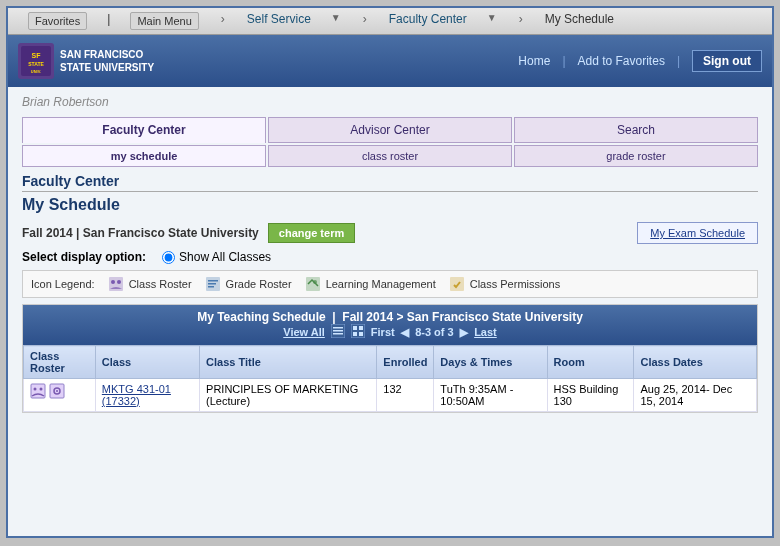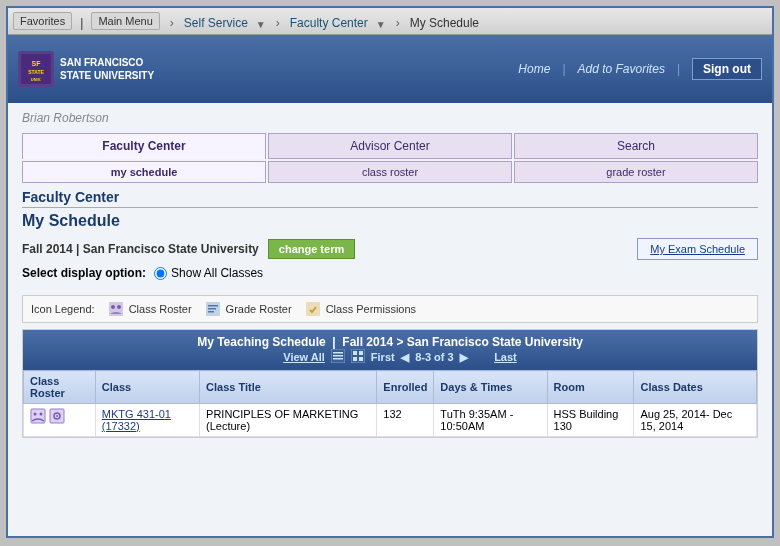--- a/index.html
+++ b/index.html
@@ -16,24 +16,24 @@
       border: 2px solid #4a6fa5;
       background: #fff;
       height: 532px;
       display: flex;
       flex-direction: column;
     }
     
     .top-nav {
       background: linear-gradient(to bottom, #e8e8e8, #d0d0d0);
       border-bottom: 1px solid #999;
-      padding: 4px 5px;
-      display: flex;
-      align-items: flex-end;
-      gap: 8px;
+      padding: 4px 20px;
+      display: flex;
+      align-items: flex-start;
+      gap: 20px;
       font-size: 12px;
       color: #333;
     }
     .top-nav .nav-item {
       color: #1a5276;
       cursor: pointer;
       text-decoration: none;
     }
     .top-nav .separator { color: #666; margin: 0 2px; }
     .top-nav .nav-dropdown {
@@ -45,21 +45,21 @@
       color: #333;
       border-radius: 2px;
     }
     
     .header-bar {
       background: linear-gradient(to bottom, #4a6fa5, #2c4f8a);
       display: flex;
       align-items: center;
       justify-content: space-between;
       padding: 4px 10px;
-      height: 68px;
+      height: 52px;
     }
     .sfsu-logo {
       display: flex;
       align-items: center;
       gap: 6px;
     }
     .sfsu-logo .logo-icon {
       width: 36px;
       height: 36px;
       background: #5a3e8a;
@@ -83,21 +83,20 @@
     .header-actions {
       display: flex;
       align-items: center;
       gap: 12px;
     }
     .header-actions a {
       color: #cce4ff;
       font-size: 12px;
       cursor: pointer;
       text-decoration: none;
-      font-style: italic;
     }
     .header-actions .sign-out-btn {
       background: #2c4f8a;
       border: 1px solid #7a9fd4;
       color: #fff;
       padding: 3px 10px;
       cursor: pointer;
       font-size: 12px;
       font-weight: bold;
     }
@@ -205,22 +204,22 @@
       color: #1a3a8a;
       padding: 4px 12px;
       cursor: pointer;
       font-size: 11px;
       text-decoration: underline;
     }
     
     .display-options {
       display: flex;
       align-items: center;
-      gap: 8px;
-      margin-bottom: 15px;
+      gap: 16px;
+      margin-bottom: 6px;
       font-size: 12px;
     }
     .display-options label { font-weight: bold; }
     .radio-option {
       display: flex;
       align-items: center;
       gap: 4px;
       cursor: pointer;
     }
     
@@ -267,21 +266,20 @@
       display: flex;
       align-items: center;
       gap: 6px;
       font-size: 11px;
       color: #cce4ff;
     }
     .table-pagination a {
       color: #cce4ff;
       cursor: pointer;
       text-decoration: underline;
-      margin-left: 20px;
     }
     .data-table {
       width: 100%;
       border-collapse: collapse;
       font-size: 11px;
     }
     .data-table th {
       background: linear-gradient(to bottom, #d8e4f8, #c0d0ec);
       border: 1px solid #aabbd8;
       padding: 4px 6px;
@@ -412,20 +410,30 @@
       <div class="legend-item">
         <div class="legend-icon">
           <svg width="16" height="16" viewBox="0 0 16 16">
             <rect x="1" y="1" width="14" height="14" rx="1" fill="#4a7ab0" opacity="0.3"></rect>
             <rect x="3" y="4" width="10" height="1.5" fill="#4a7ab0"></rect>
             <rect x="3" y="7" width="8" height="1.5" fill="#4a7ab0"></rect>
             <rect x="3" y="10" width="6" height="1.5" fill="#4a7ab0"></rect>
           </svg>
         </div>
         <span>Grade Roster</span>
+      </div>
+      <div class="legend-item">
+        <div class="legend-icon">
+          <svg width="16" height="16" viewBox="0 0 16 16">
+            <rect x="1" y="1" width="14" height="14" rx="1" fill="#4a8a4a" opacity="0.3"></rect>
+            <path d="M3 8 L7 4 L13 10" stroke="#4a8a4a" fill="none" stroke-width="1.5"></path>
+            <circle cx="10" cy="6" r="2" fill="#4a8a4a" opacity="0.7"></circle>
+          </svg>
+        </div>
+        <span>Learning Management</span>
       </div>
       <div class="legend-item">
         <div class="legend-icon">
           <svg width="16" height="16" viewBox="0 0 16 16">
             <rect x="1" y="1" width="14" height="14" rx="1" fill="#c8a030" opacity="0.3"></rect>
             <path d="M5 9 L7 11 L11 6" stroke="#c8a030" stroke-width="2" fill="none"></path>
           </svg>
         </div>
         <span>Class Permissions</span>
       </div>

